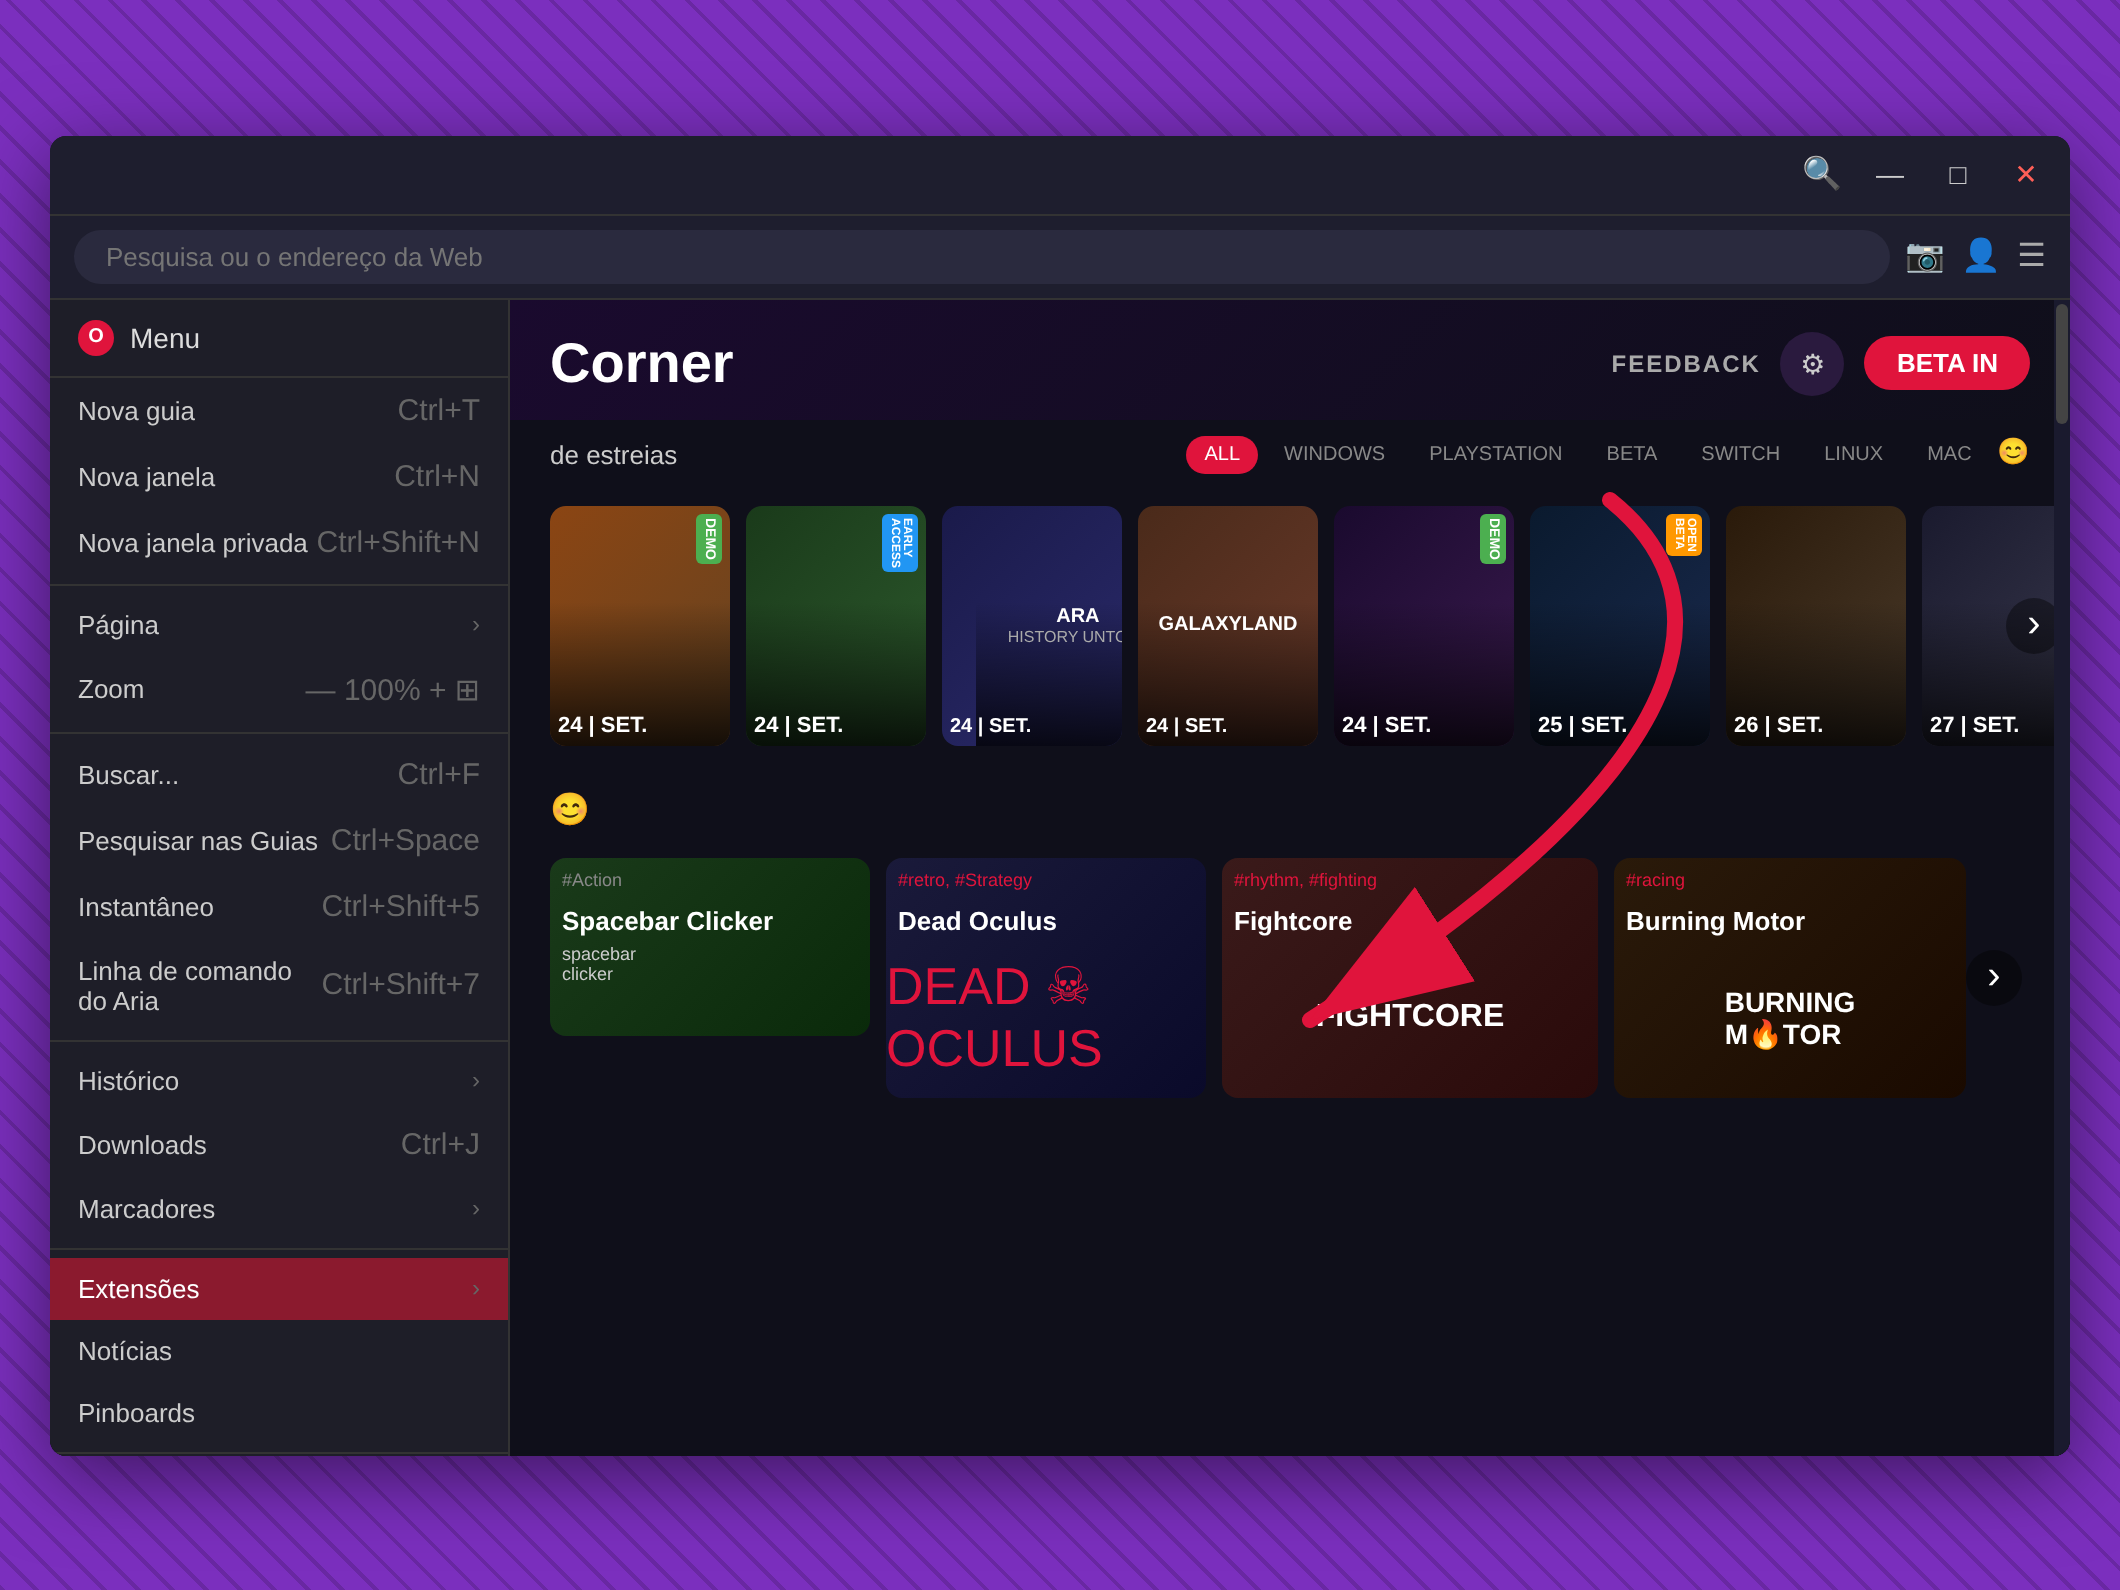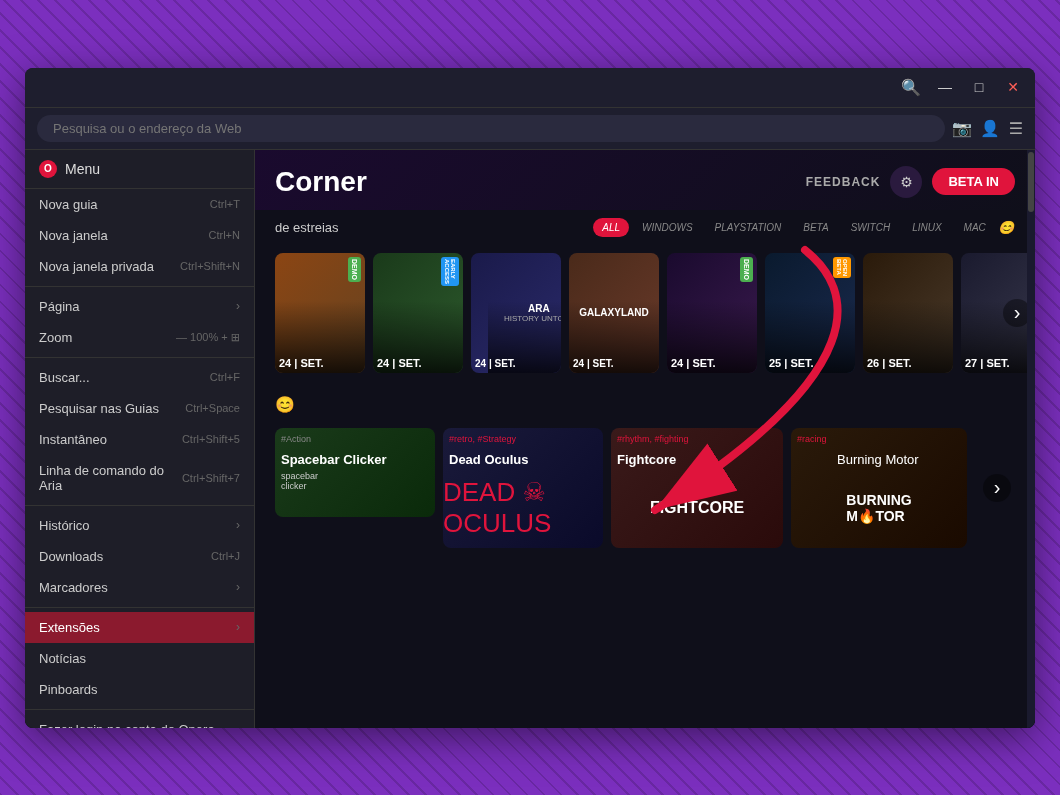--- a/index.html
+++ b/index.html
@@ -154,21 +154,21 @@
       justify-content: space-between;
       padding: 8px 14px;
       cursor: pointer;
       color: #ccc;
       font-size: 13px;
     }
     .menu-item.active { background: #8b1a2e; color: white; }
 
     .menu-shortcut {
       color: #666;
-      font-size: 11px;
+      font-size: 15px;
     }
 
     .menu-arrow {
       color: #666;
       font-size: 12px;
     }
 
     .menu-divider {
       height: 1px;
       background: #333;
@@ -241,22 +241,20 @@
       color: #ccc;
       font-size: 13px;
       display: flex;
       align-items: center;
       justify-content: space-between;
     }
 
     .filter-buttons {
       display: flex;
       gap: 4px;
-      align-items: center;
-      font-style: italic;
     }
 
     .filter-btn {
       padding: 3px 8px;
       border-radius: 12px;
       font-size: 10px;
       cursor: pointer;
       color: #888;
       border: 1px solid transparent;
     }
@@ -593,28 +591,28 @@
           <div class="indie-card indie-1" style="width:160px;height:89px;">
             <div style="padding:6px;font-size:9px;color:#888;">#Action</div>
             <div style="padding:2px 6px;font-size:13px;color:white;font-weight:bold;">Spacebar Clicker</div>
             <div style="padding:2px 6px;font-size:9px;color:#ccc;">spacebar<br>clicker</div>
           </div>
           <div class="indie-card indie-2" style="width:160px;height:120px;">
             <div style="padding:6px;font-size:9px;color:#e0143c;">#retro, #Strategy</div>
             <div style="padding:2px 6px;font-size:13px;color:white;font-weight:bold;">Dead Oculus</div>
             <div style="flex:1;display:flex;align-items:center;justify-content:center;font-size:26px;color:#e0143c;font-weight:normal;">DEAD ☠ OCULUS</div>
           </div>
-          <div class="indie-card indie-3" style="width:172px;height:120px;">
+          <div class="indie-card indie-3" style="width:188px;height:120px;">
             <div style="padding:6px;font-size:9px;color:#e0143c;">#rhythm, #fighting</div>
             <div style="padding:2px 6px;font-size:13px;color:white;font-weight:bold;">Fightcore</div>
             <div style="flex:1;display:flex;align-items:center;justify-content:center;font-size:16px;color:white;font-weight:bold;">FIGHTCORE</div>
           </div>
           <div class="indie-card indie-4" style="width:176px;height:120px;">
             <div style="padding:6px;font-size:9px;color:#e0143c;">#racing</div>
-            <div style="padding:2px 6px;font-size:13px;color:white;font-weight:normal;margin-left:40px;">Burning Motor</div>
+            <div style="padding:2px 6px;font-size:13px;color:white;font-weight:bold;">Burning Motor</div>
             <div style="flex:1;display:flex;align-items:center;justify-content:center;font-size:14px;color:white;font-weight:bold;">BURNING<br>M🔥TOR</div>
           </div>
           <div class="nav-arrow">›</div>
         </div>
       </div>
 
       <svg class="arrow-overlay" style="position:absolute;top:0;left:0;width:100%;height:100%;pointer-events:none;z-index:300;" viewBox="0 0 780 538">
         <defs>
           <marker id="arrowhead" markerWidth="10" markerHeight="7" refX="10" refY="3.5" orient="auto">
             <polygon points="0 0, 10 3.5, 0 7" fill="#e0143c"></polygon>

